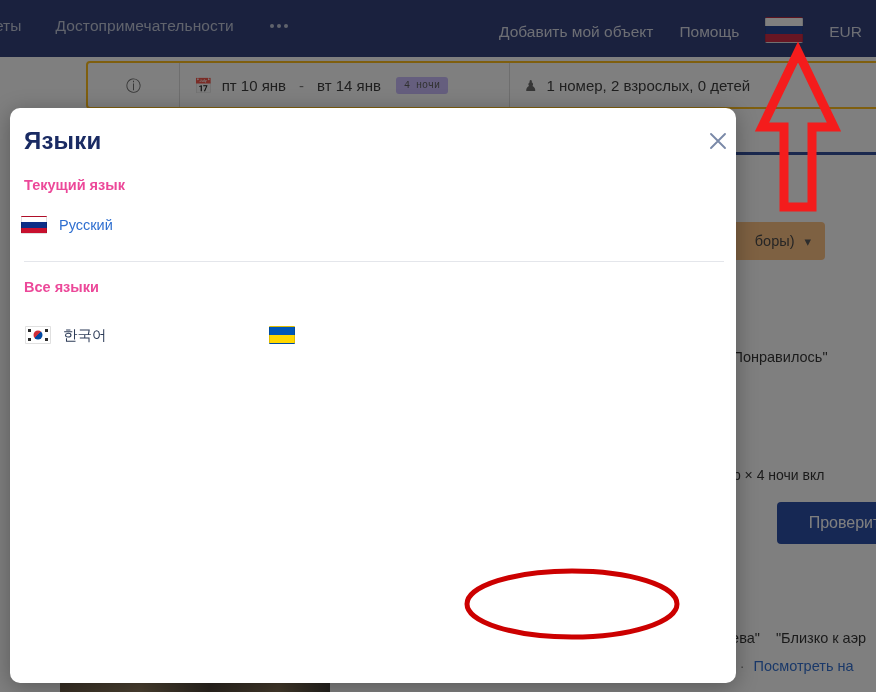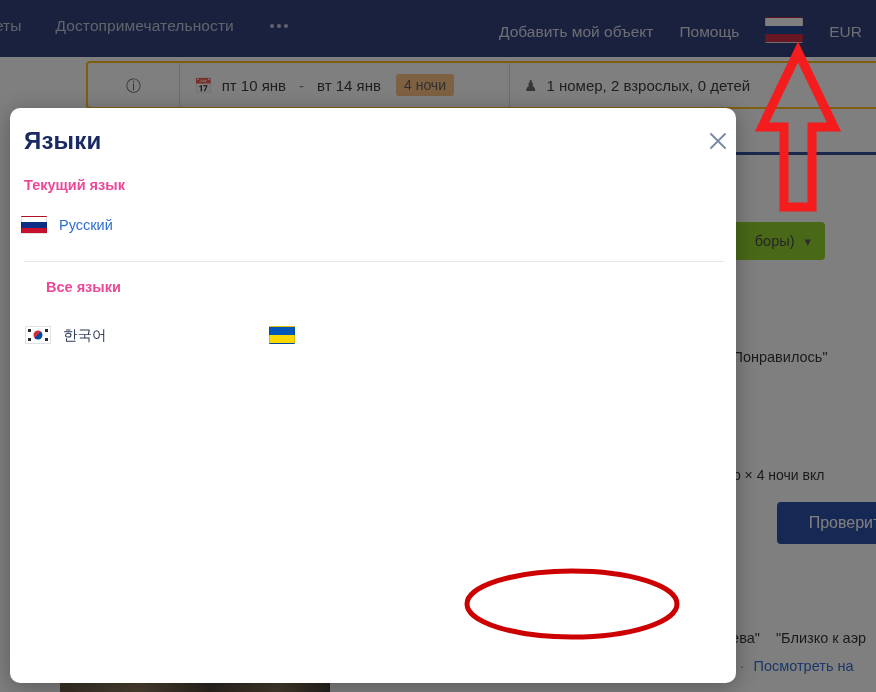--- a/index.html
+++ b/index.html
@@ -73,33 +73,33 @@
   }
   .sb-seg {
     display: flex; align-items: center; gap: 9px;
     height: 44px; padding: 0 14px;
     border-right: 1px solid #d9d9d9;
     font-size: 15px; color: #262626; white-space: nowrap;
   }
   .sb-seg:last-child { border-right: none; }
   .sb-icon { color: #595959; font-size: 15px; line-height: 1; }
   .nights-pill {
-    background: #fdba74; color: #4c4c4c; font-size: 14px;
-    border-radius: 3px; padding: 3px 8px; margin-left: 6px;
+    background: #c4b5fd; color: #4c4c4c; font-size: 10px;
+    border-radius: 3px; padding: 3px 8px; margin-left: 6px; font-family: Liberation Mono, monospace;
   }
   .sb-dash { color: #6b6b6b; padding: 0 4px; }
 
   .bg-blue-rule {
     position: absolute; left: 86px; top: 152px;
     width: 790px; height: 3px; background: #1a3a8f;
   }
   .bg-filter-chip {
     position: absolute; left: 700px; top: 222px;
     width: 125px; height: 38px;
-    background: #84cc16; border-radius: 4px;
+    background: #fdba74; border-radius: 4px;
     display: flex; align-items: center; justify-content: flex-end;
     gap: 10px; padding-right: 14px;
     font-size: 14.5px; color: #333;
   }
   .chev { font-size: 13px; color: #444; }
   .bg-tags {
     position: absolute; left: 690px; top: 349px;
     font-size: 14.5px; color: #1a1a1a; white-space: nowrap;
   }
   .bg-tags span { margin-right: 12px; }
@@ -158,21 +158,21 @@
     display: flex; align-items: center; justify-content: center;
     color: #7a89a8;
   }
   .close-btn svg { display: block; }
 
   .sec-label {
     position: absolute; left: 24px;
     font-size: 14.5px; font-weight: bold; color: #ec4899;
   }
   #sec-current { top: 177px; }
-  #sec-all { top: 279px; margin-left: 22px; }
+  #sec-all { top: 279px; }
 
   .current-lang {
     position: absolute; left: 21px; top: 212px;
     display: flex; align-items: center; gap: 12px;
     height: 26px;
   }
   .current-lang .lang-label { font-size: 14.5px; color: #2f6fd0; }
 
   .divider {
     position: absolute; left: 24px; top: 261px;

